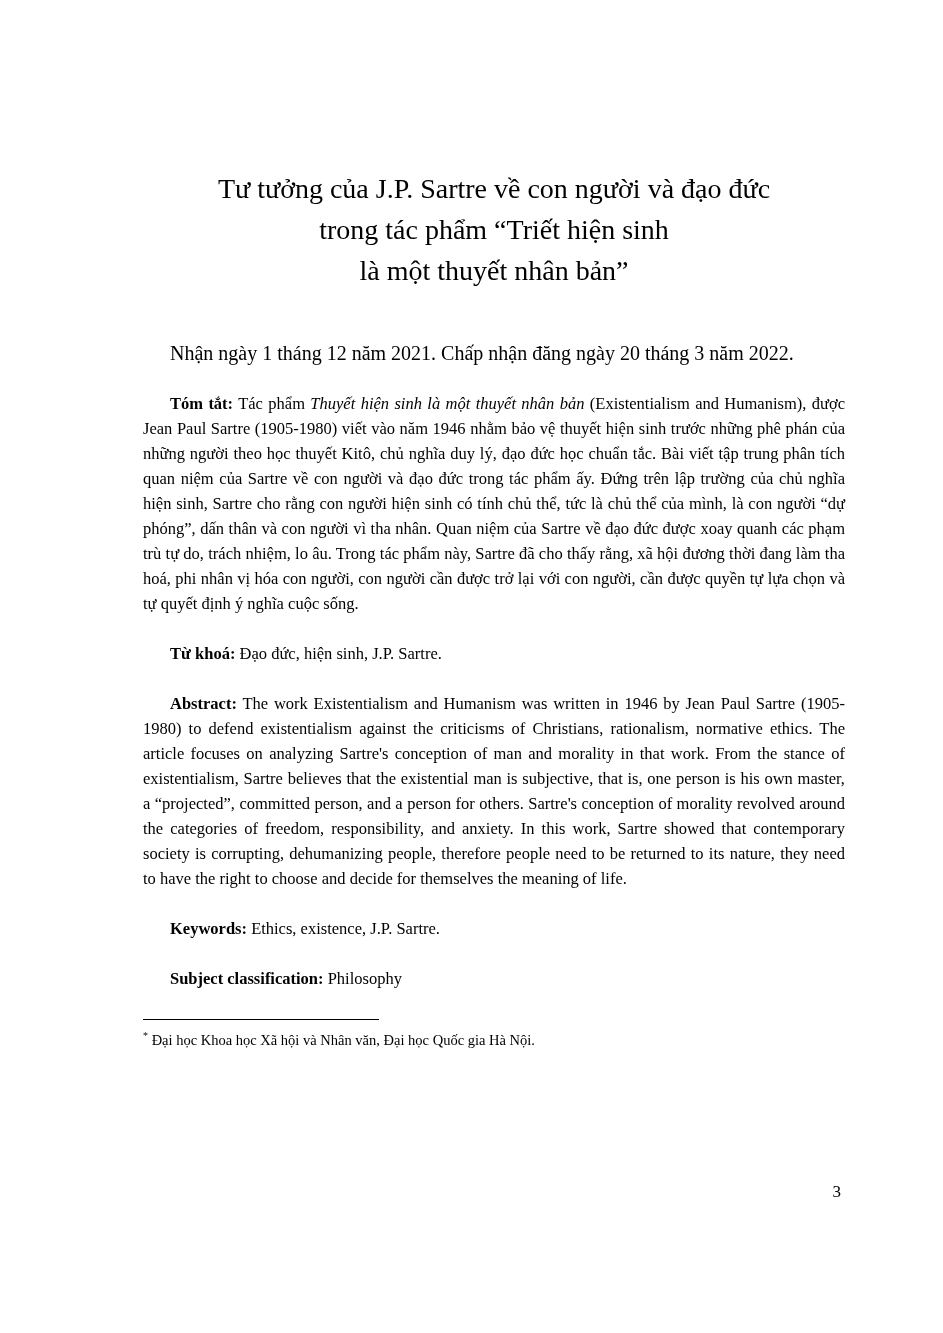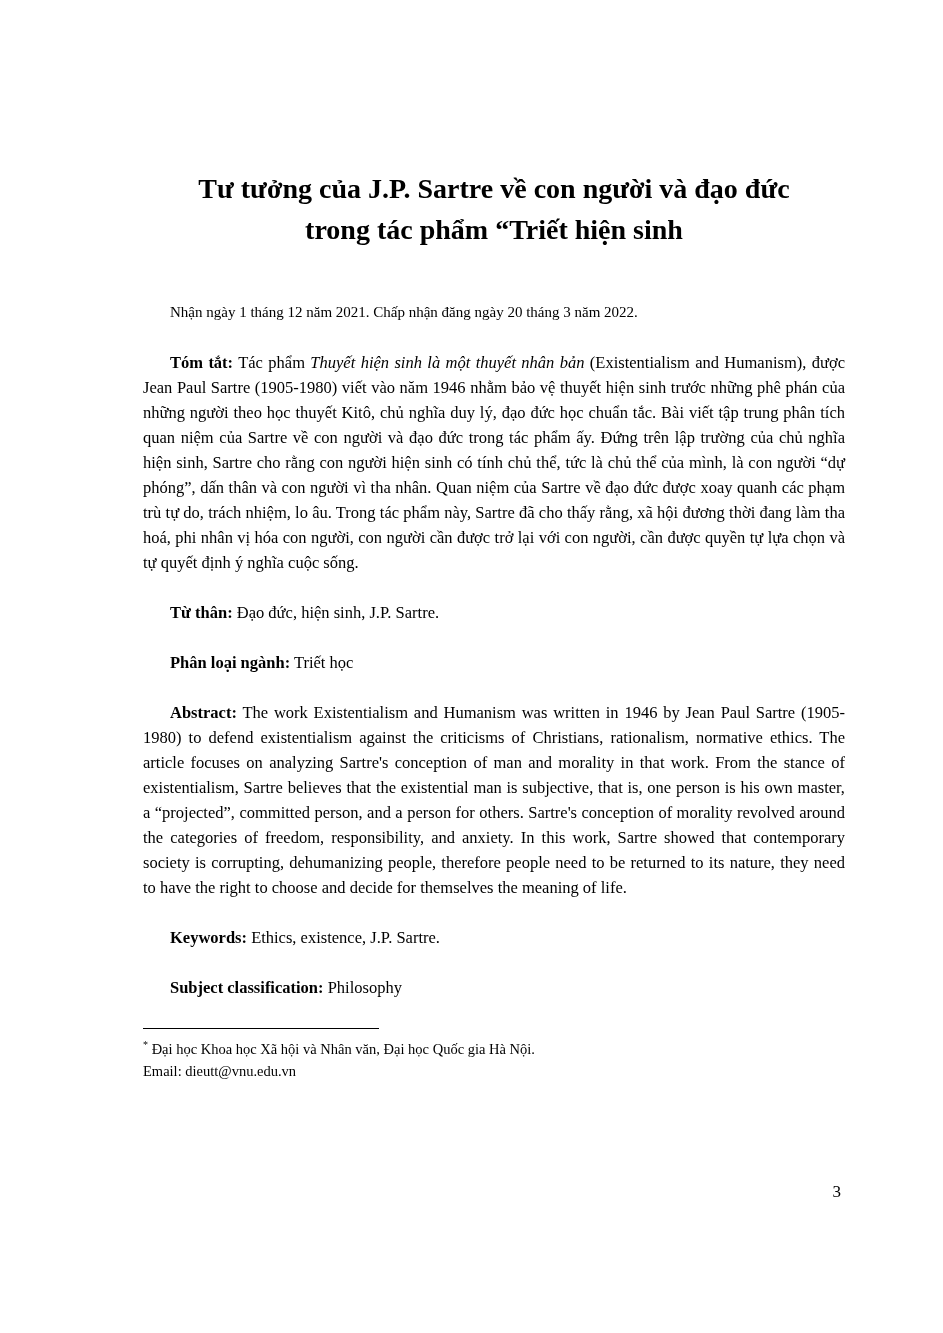--- a/index.html
+++ b/index.html
@@ -8,35 +8,35 @@
     width: 943px;
     height: 1333px;
     position: relative;
     font-family: "Liberation Serif", "DejaVu Serif", serif;
     color: #000000;
     overflow: hidden;
   }
   .doc-page { padding: 168px 98px 0 143px; }
   .title {
     font-size: 28px;
-    font-weight: bold;
+    font-weight: normal;
     text-align: center;
     line-height: 41px;
     margin-bottom: 50px;
   }
   .author-line {
     text-align: right;
     font-weight: bold;
     font-size: 17px;
     line-height: 21px;
     margin-bottom: 44px;
   }
   .author-line sup { font-size: 11px; }
   .dates {
-    font-size: 15px;
+    font-size: 20px;
     line-height: 25px;
     text-indent: 27px;
     margin-bottom: 25px;
   }
   .para {
     font-size: 16.5px;
     line-height: 25px;
     text-align: justify;
     text-indent: 27px;
     margin-bottom: 25px;
@@ -59,38 +59,36 @@
     right: 102px;
     top: 1182px;
     font-size: 17px;
   }
 </style>
 </head>
 <body>
 
 <div class="doc-page">
 
-  <h1 class="title"><span>Tư tưởng của J.P. Sartre về con người và đạo đức</span><br><span>trong tác phẩm “Triết hiện sinh</span><br></h1>
+  <h1 class="title"><span>Tư tưởng của J.P. Sartre về con người và đạo đức</span><br><span>trong tác phẩm “Triết hiện sinh</span><br><span>là một thuyết nhân bản”</span></h1>
 
 
   <p class="dates">Nhận ngày 1 tháng 12 năm 2021. Chấp nhận đăng ngày 20 tháng 3 năm 2022.</p>
 
   <p class="para"><span class="label">Tóm tắt:</span><span> Tác phẩm </span><span class="it">Thuyết hiện sinh là một thuyết nhân bản</span><span> (Existentialism and Humanism), được Jean Paul Sartre (1905-1980) viết vào năm 1946 nhằm bảo vệ thuyết hiện sinh trước những phê phán của những người theo học thuyết Kitô, chủ nghĩa duy lý, đạo đức học chuẩn tắc. Bài viết tập trung phân tích quan niệm của Sartre về con người và đạo đức trong tác phẩm ấy. Đứng trên lập trường của chủ nghĩa hiện sinh, Sartre cho rằng con người hiện sinh có tính chủ thể, tức là chủ thể của mình, là con người “dự phóng”, dấn thân và con người vì tha nhân. Quan niệm của Sartre về đạo đức được xoay quanh các phạm trù tự do, trách nhiệm, lo âu. Trong tác phẩm này, Sartre đã cho thấy rằng, xã hội đương thời đang làm tha hoá, phi nhân vị hóa con người, con người cần được trở lại với con người, cần được quyền tự lựa chọn và tự quyết định ý nghĩa cuộc sống.</span></p>
 
-  <p class="para"><span class="label">Từ thân:</span><span> Đạo đức, hiện sinh, J.P. Sartre.</span></p>
+  <p class="para"><span class="label">Từ khoá:</span><span> Đạo đức, hiện sinh, J.P. Sartre.</span></p>
 
-  <p class="para"><span class="label">Phân loại ngành:</span><span> Triết học</span></p>
 
   <p class="para"><span class="label">Abstract:</span><span> The work Existentialism and Humanism was written in 1946 by Jean Paul Sartre (1905-1980) to defend existentialism against the criticisms of Christians, rationalism, normative ethics. The article focuses on analyzing Sartre's conception of man and morality in that work. From the stance of existentialism, Sartre believes that the existential man is subjective, that is, one person is his own master, a “projected”, committed person, and a person for others. Sartre's conception of morality revolved around the categories of freedom, responsibility, and anxiety. In this work, Sartre showed that contemporary society is corrupting, dehumanizing people, therefore people need to be returned to its nature, they need to have the right to choose and decide for themselves the meaning of life.</span></p>
 
   <p class="para"><span class="label">Keywords:</span><span> Ethics, existence, J.P. Sartre.</span></p>
 
   <p class="para"><span class="label">Subject classification:</span><span> Philosophy</span></p>
 
   <div class="footnote">
     <div class="footnote-rule"></div>
     <div><sup>*</sup> <span>Đại học Khoa học Xã hội và Nhân văn, Đại học Quốc gia Hà Nội.</span></div>
-    <div><span>Email: </span><span>dieutt@vnu.edu.vn</span></div>
   </div>
 
 </div>
 
 <div class="page-number">3</div>
 
 </body></html>

